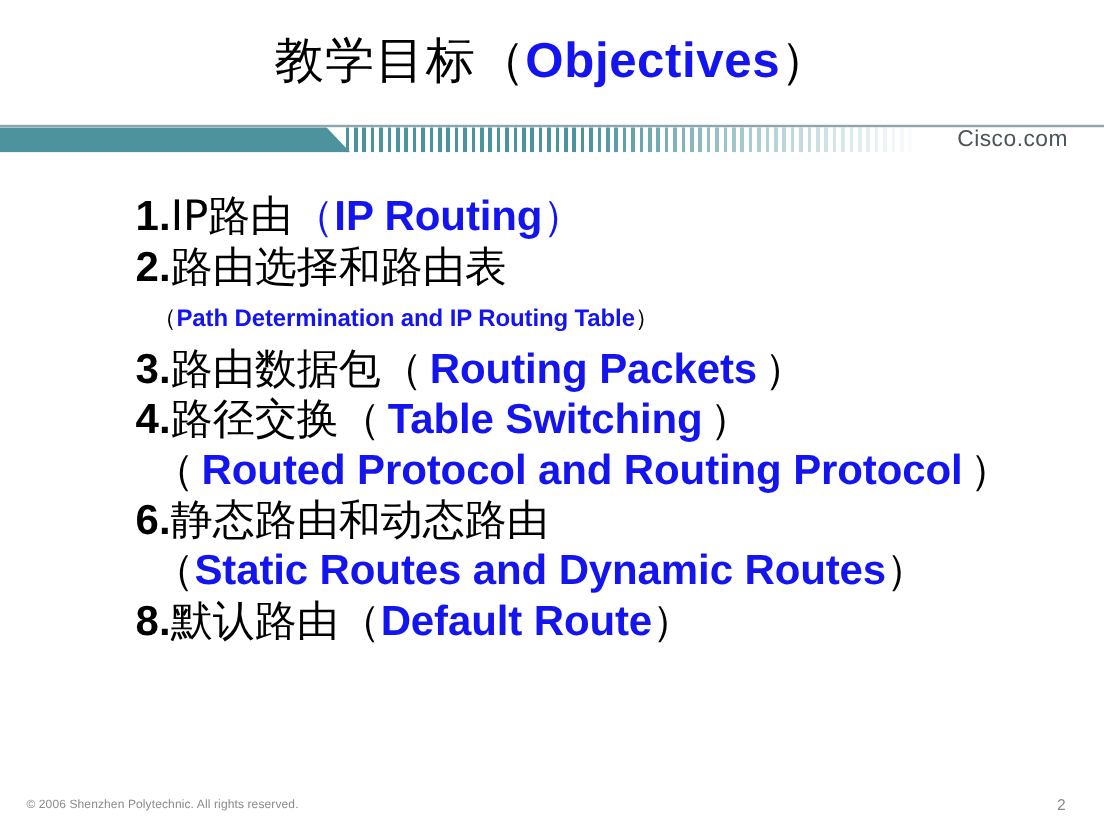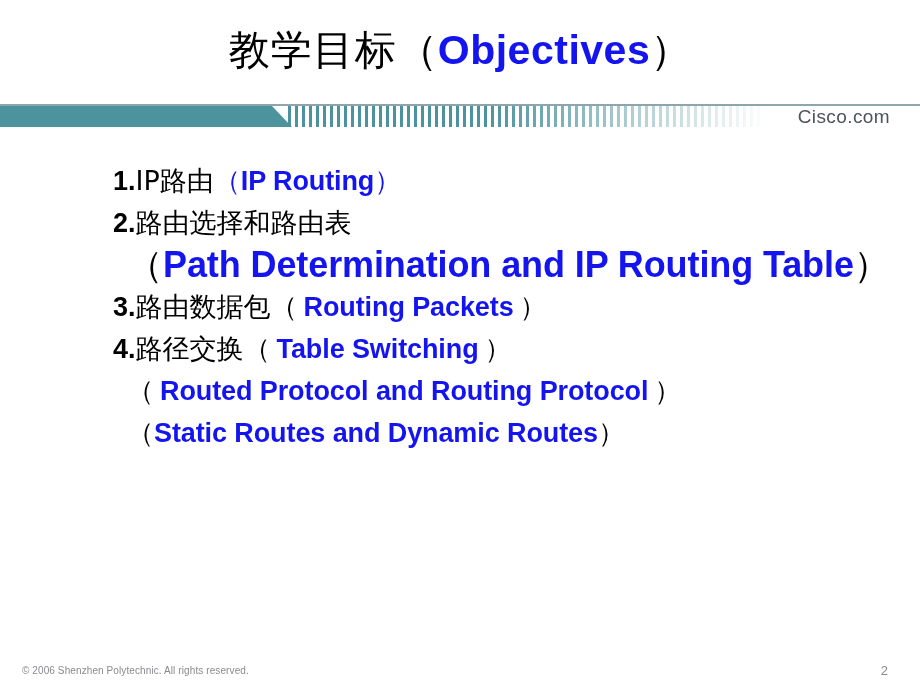--- a/index.html
+++ b/index.html
@@ -113,21 +113,21 @@
     position: absolute;
     left: 113px;
     top: 160px;
     width: 800px;
   }
   .bullet {
     margin: 0;
     padding: 0;
   }
   .bline {
-    font-size: 27px;
+    font-size: 35px;
     line-height: 42px;
     color: #000000;
     white-space: nowrap;
     font-family: "DejaVu Sans", "Liberation Sans", sans-serif;
   }
   .bline.cont {
     padding-left: 14px;
   }
   .bline .num {
     font-family: "Liberation Sans", "DejaVu Sans", sans-serif;
@@ -153,21 +153,21 @@
     color: #1414ee;
     letter-spacing: -0.1px;
   }
   .bline .sp {
     display: inline-block;
     width: 6px;
   }
 
   
   .bline.sub {
-    font-size: 36px;
+    font-size: 20px;
   }
 
   
   .footer-copy {
     position: absolute;
     left: 22px;
     top: 664px;
     font-size: 10px;
     line-height: 14px;
     font-weight: normal;
@@ -218,23 +218,27 @@
 
     <div class="bullet">
       <div class="bline"><span class="num">4.</span><span class="cn">路径交换</span><span class="paren">（</span><span class="sp"></span><span class="en">Table Switching</span><span class="sp"></span><span class="paren">）</span></div>
     </div>
 
     <div class="bullet">
       <div class="bline cont"><span class="paren">（</span><span class="sp"></span><span class="en">Routed Protocol and Routing Protocol</span><span class="sp"></span><span class="paren">）</span></div>
     </div>
 
     <div class="bullet">
+      <div class="bline"><span class="num">6.</span><span class="cn">静态路由和动态路由</span></div>
       <div class="bline cont"><span class="paren">（</span><span class="en">Static Routes and Dynamic Routes</span><span class="paren">）</span></div>
     </div>
 
 
+    <div class="bullet">
+      <div class="bline"><span class="num">8.</span><span class="cn">默认路由</span><span class="paren">（</span><span class="en">Default Route</span><span class="paren">）</span></div>
+    </div>
 
   </div>
 
   <div class="footer-copy">© 2006 Shenzhen Polytechnic. All rights reserved.</div>
   <div class="footer-pageno">2</div>
 
 </div>
 
 </body></html>

